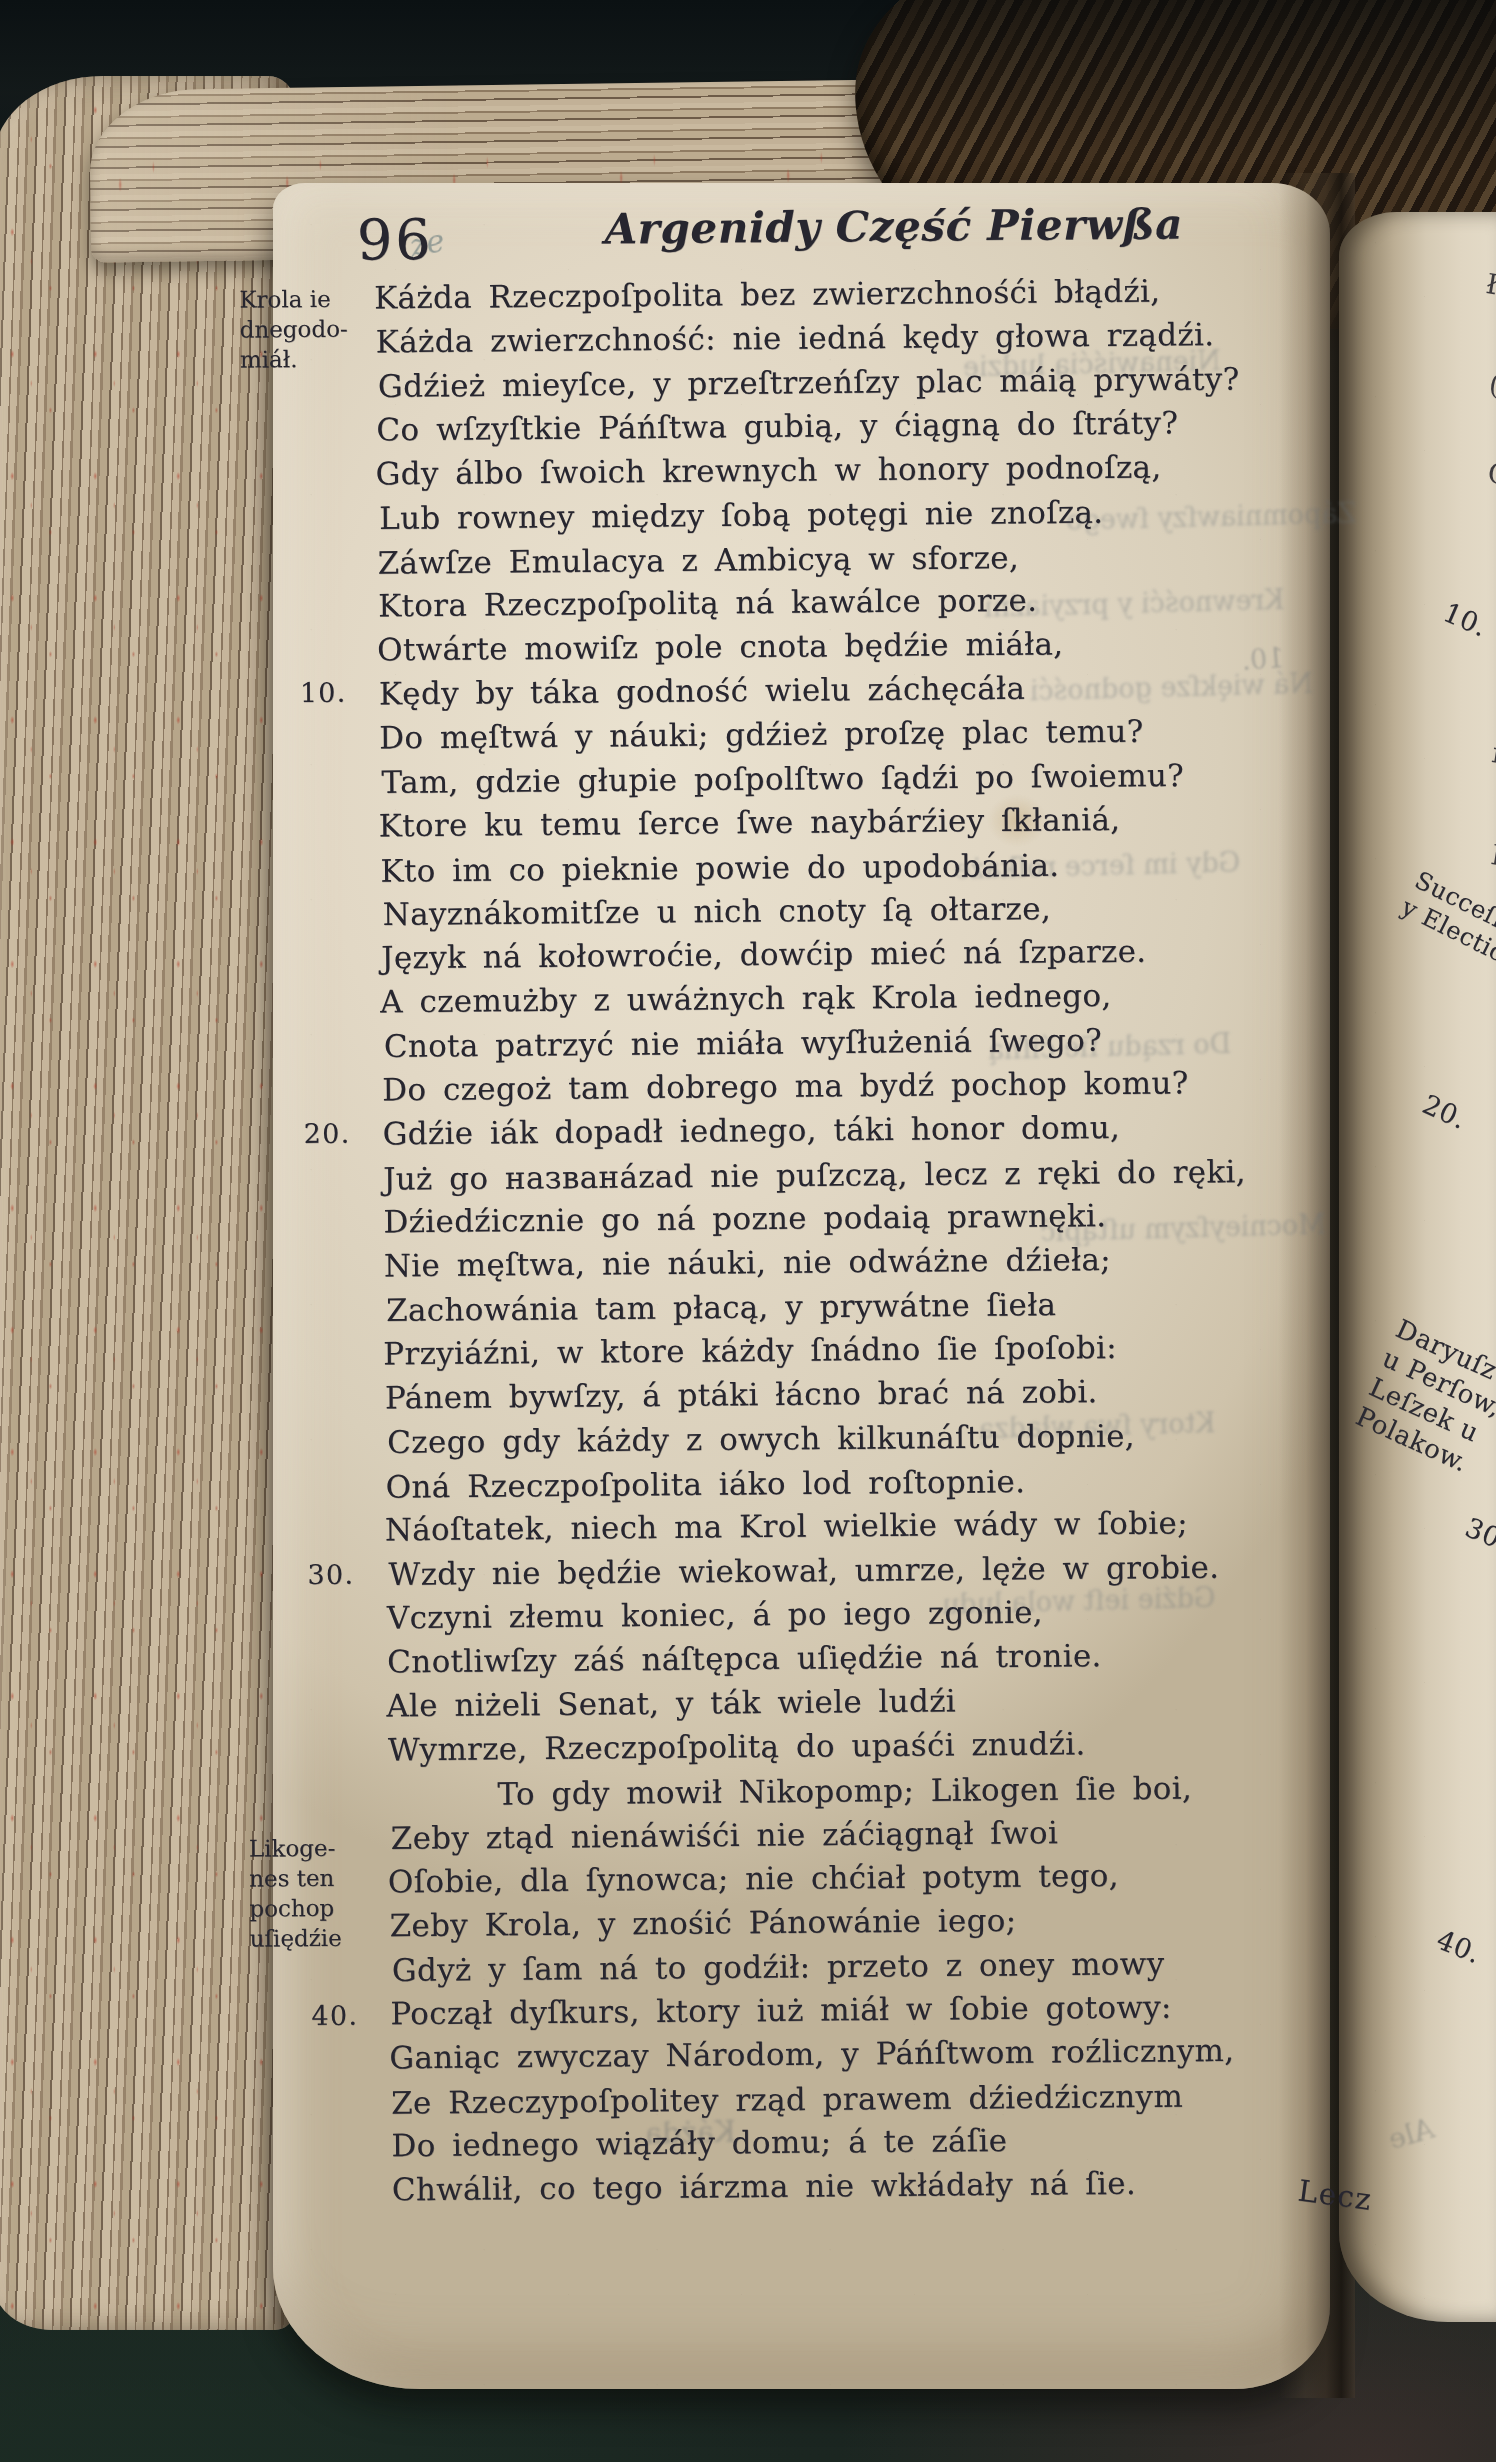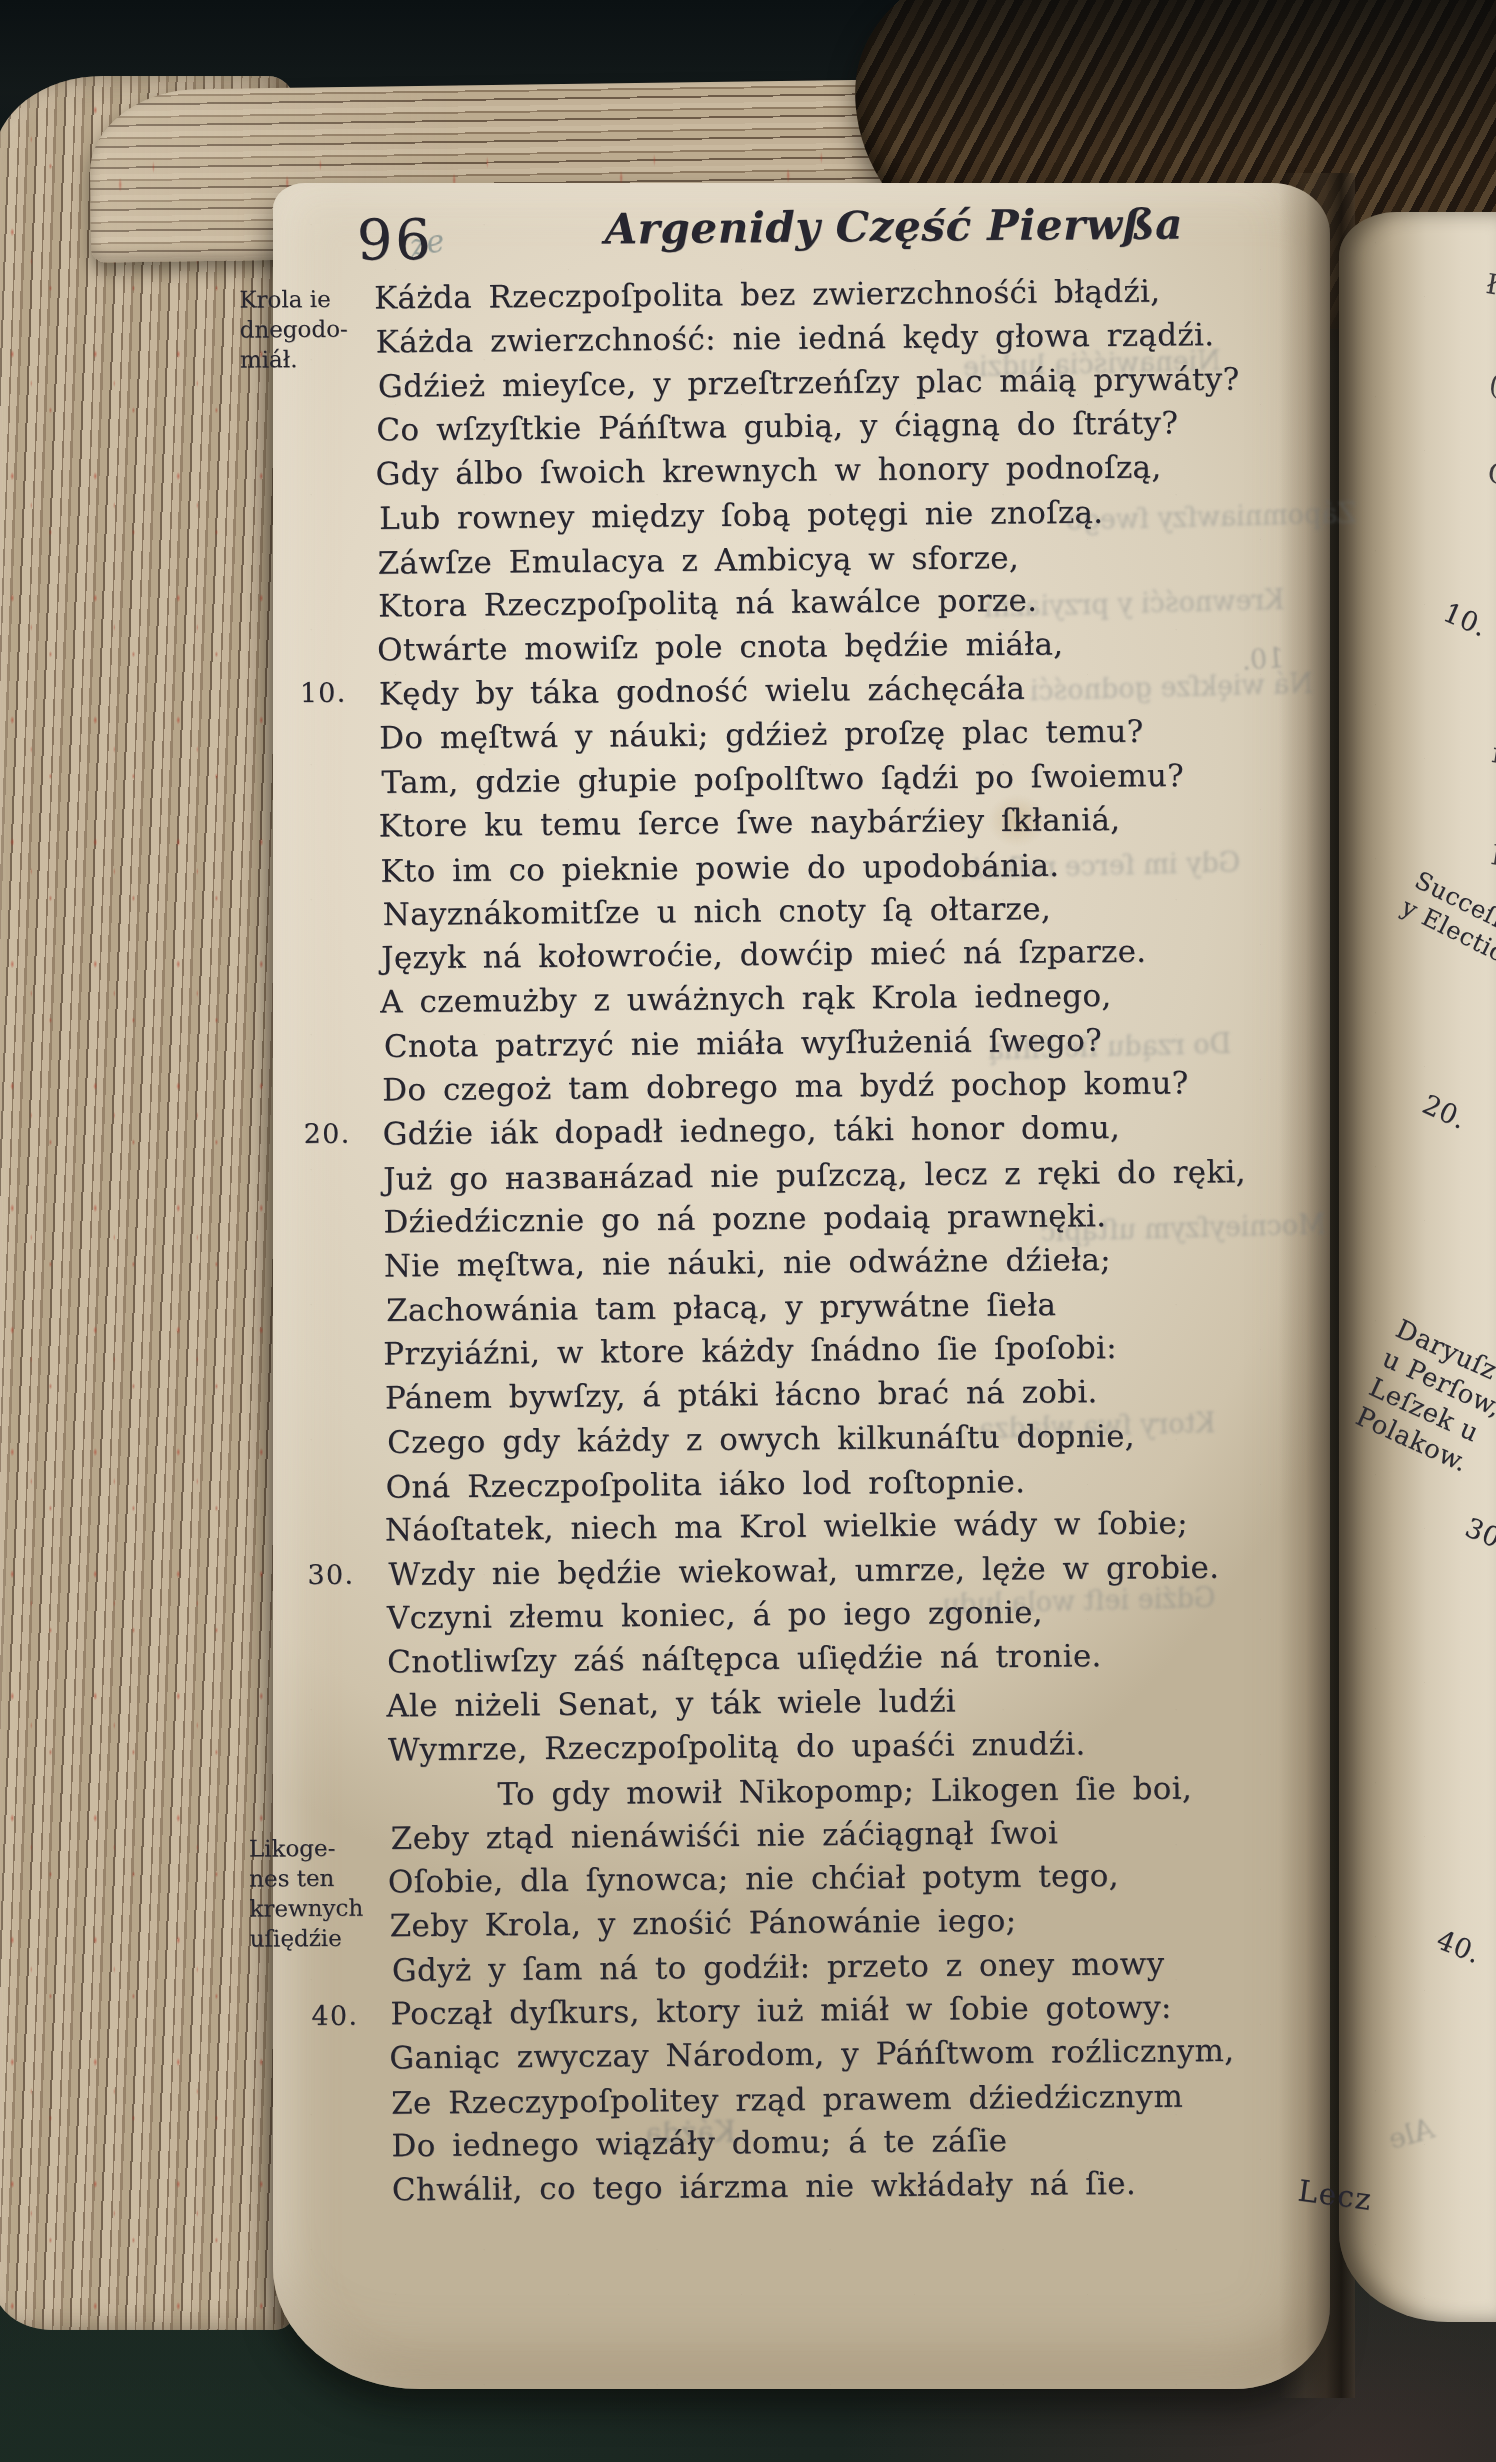--- a/index.html
+++ b/index.html
@@ -185,21 +185,21 @@
 
     <div id="note-top" class="margin-note ink">
       <div class="mline">Krola ie</div>
       <div class="mline">dnegodo-</div>
       <div class="mline">miáł.</div>
     </div>
 
     <div id="note-bottom" class="margin-note ink">
       <div class="mline">Likoge-</div>
       <div class="mline">nes ten</div>
-      <div class="mline">krewnych</div>
+      <div class="mline">pochop</div>
       <div class="mline">uſiędźie</div>
     </div>
 
     <div id="margin-numbers" class="ink">
         <div class="mnum" style="top: 401px;">10.</div>
         <div class="mnum" style="top: 842px;">20.</div>
         <div class="mnum" style="top: 1283px;">30.</div>
         <div class="mnum" style="top: 1724px;">40.</div>
       </div>
     <div id="verse" class="ink">

